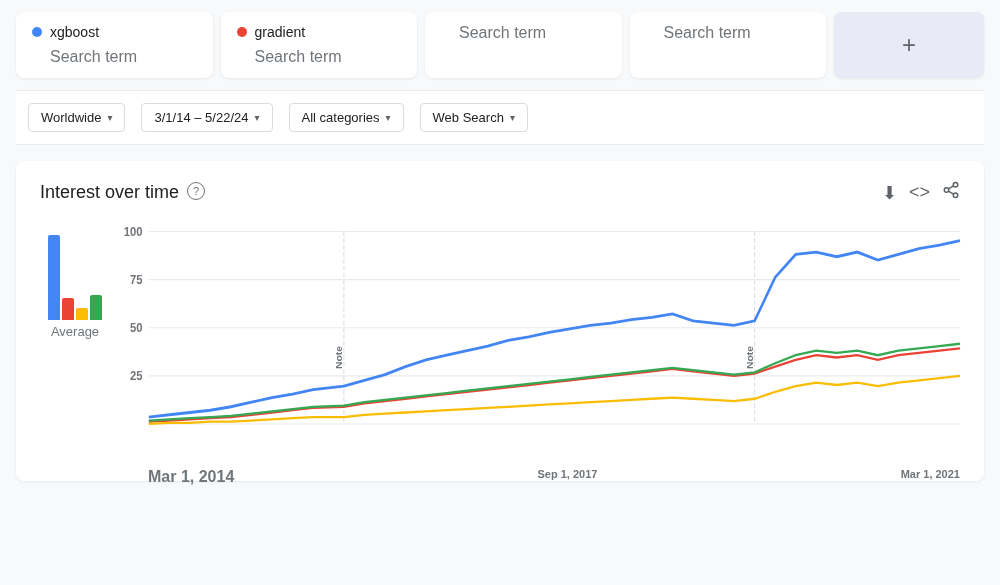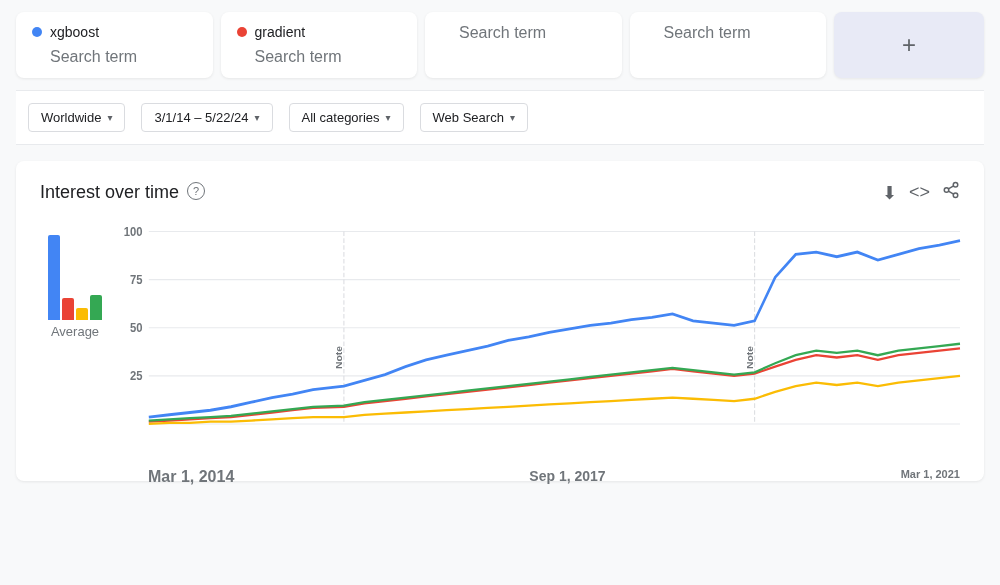--- a/index.html
+++ b/index.html
@@ -321,19 +321,19 @@
               220,162 240,159 260,157 280,155 300,153 320,151 340,149 360,147
               380,145 400,143 420,141 440,139 460,137 480,135 500,133 520,131
               540,129 560,131 580,133 600,135 620,133 640,125 660,118 680,114
               700,116 720,114 740,118 760,114 780,112 800,110 820,108
             "></polyline>
         </svg>
 
         
         <div style="display:flex; justify-content:space-between; padding: 4px 0 0 30px;">
           <span style="font-size:16px;color:#70757a;">Mar 1, 2014</span>
-          <span style="font-size:14px;color:#70757a;">Sep 1, 2017</span>
+          <span style="font-size:11px;color:#70757a;">Sep 1, 2017</span>
           <span style="font-size:11px;color:#70757a;">Mar 1, 2021</span>
         </div>
       </div>
     </div>
   </div>
 </div>
 
 </body></html>

